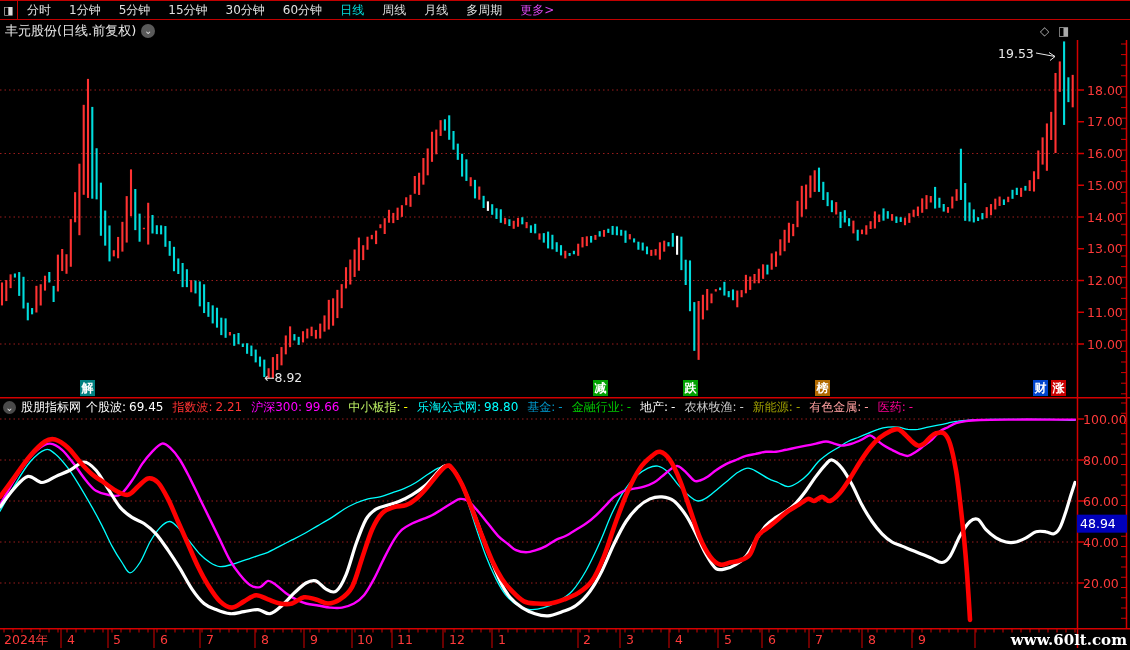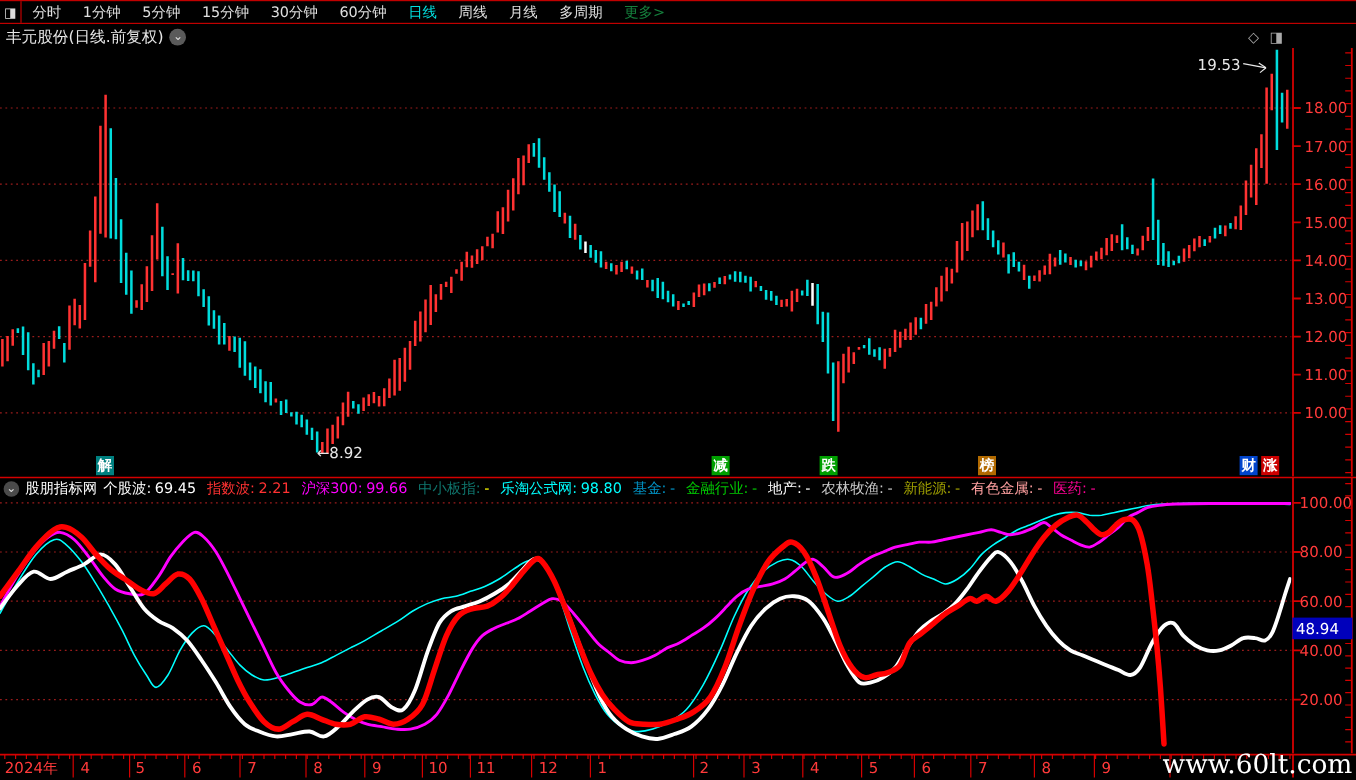--- a/index.html
+++ b/index.html
@@ -41,21 +41,21 @@
   .legend{position:absolute;left:3px;top:399px;display:flex;align-items:center;
       gap:5px;z-index:26;white-space:nowrap;}
   .lg-source{color:#ffffff;font-size:12px;}
   .lg-items{display:flex;align-items:center;}
   .lg-item{font-size:12px;margin-right:9px;}
   .lg-item .v{margin-left:3px;}
   
   .watermark{position:absolute;right:3px;bottom:1px;text-align:right;z-index:40;
       color:#fff;line-height:1.05;}
   .wm1{font-size:22px;font-weight:bold;letter-spacing:1px;}
-  .wm2{font-size:22px;font-weight:normal;font-family:"DejaVu Serif",serif;text-align:center;}
+  .wm2{font-size:15px;font-weight:bold;font-family:"DejaVu Serif",serif;text-align:center;}
 </style>
 </head>
 <body>
 
 <div id="app">
 
   <div class="toolbar">
     <div class="tb-left">
       <span class="tb-iconbox">◨</span>
       <div class="tb-items">
@@ -72,21 +72,21 @@
   <span class="tb-item" style="color: rgb(224, 224, 224);">60分钟</span>
 
   <span class="tb-item" style="color: rgb(0, 224, 224);">日线</span>
 
   <span class="tb-item" style="color: rgb(224, 224, 224);">周线</span>
 
   <span class="tb-item" style="color: rgb(224, 224, 224);">月线</span>
 
   <span class="tb-item" style="color: rgb(224, 224, 224);">多周期</span>
 
-  <span class="tb-item" style="color: #15803d;">更多&gt;</span>
+  <span class="tb-item" style="color: #d946ef;">更多&gt;</span>
 </div>
     </div>
   </div>
 
   <div class="titlebar">
     <span class="title">丰元股份(日线.前复权)</span>
     <span class="chev-circle">⌄</span>
   </div>
   <span class="corner-icon" style="left:1040px;top:24px;">◇</span>
   <span class="corner-icon" style="left:1058px;top:24px;">◨</span>
@@ -425,21 +425,21 @@
   <div class="legend">
     <span class="chev-circle small">⌄</span>
     <span class="lg-source">股朋指标网</span>
     <div class="lg-items">
   <span class="lg-item"><span style="color: rgb(255, 255, 255);">个股波:</span><span class="v" style="color: rgb(255, 255, 255);">69.45</span></span>
 
   <span class="lg-item"><span style="color: rgb(255, 50, 50);">指数波:</span><span class="v" style="color: rgb(255, 50, 50);">2.21</span></span>
 
   <span class="lg-item"><span style="color: rgb(255, 0, 255);">沪深300:</span><span class="v" style="color: rgb(255, 0, 255);">99.66</span></span>
 
-  <span class="lg-item"><span style="color: #0f766e;">中小板指:</span><span class="v" style="color: rgb(255, 255, 0);">-</span></span>
+  <span class="lg-item"><span style="color: #bef264;">中小板指:</span><span class="v" style="color: rgb(255, 255, 0);">-</span></span>
 
   <span class="lg-item"><span style="color: rgb(0, 255, 255);">乐淘公式网:</span><span class="v" style="color: rgb(0, 255, 255);">98.80</span></span>
 
   <span class="lg-item"><span style="color: rgb(0, 149, 200);">基金:</span><span class="v" style="color: rgb(0, 149, 200);">-</span></span>
 
   <span class="lg-item"><span style="color: rgb(0, 200, 0);">金融行业:</span><span class="v" style="color: rgb(0, 200, 0);">-</span></span>
 
   <span class="lg-item"><span style="color: rgb(255, 255, 255);">地产:</span><span class="v" style="color: rgb(255, 255, 255);">-</span></span>
 
   <span class="lg-item"><span style="color: rgb(200, 200, 200);">农林牧渔:</span><span class="v" style="color: rgb(200, 200, 200);">-</span></span>

